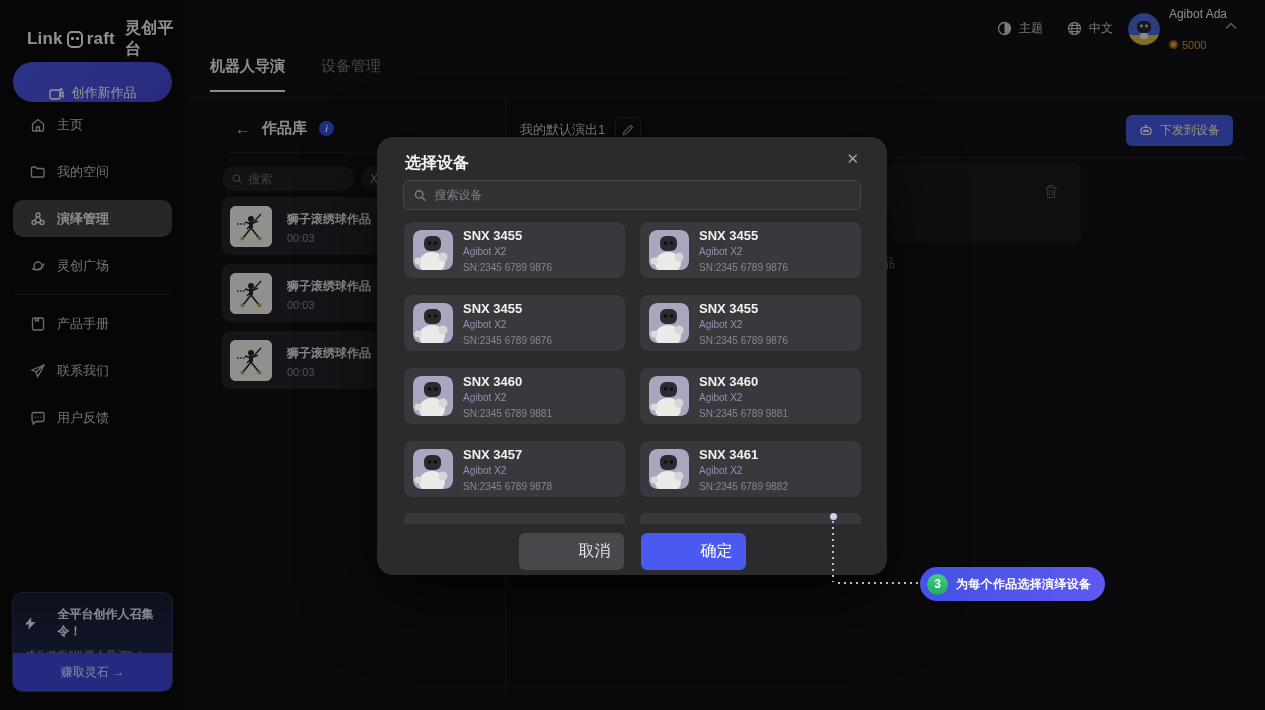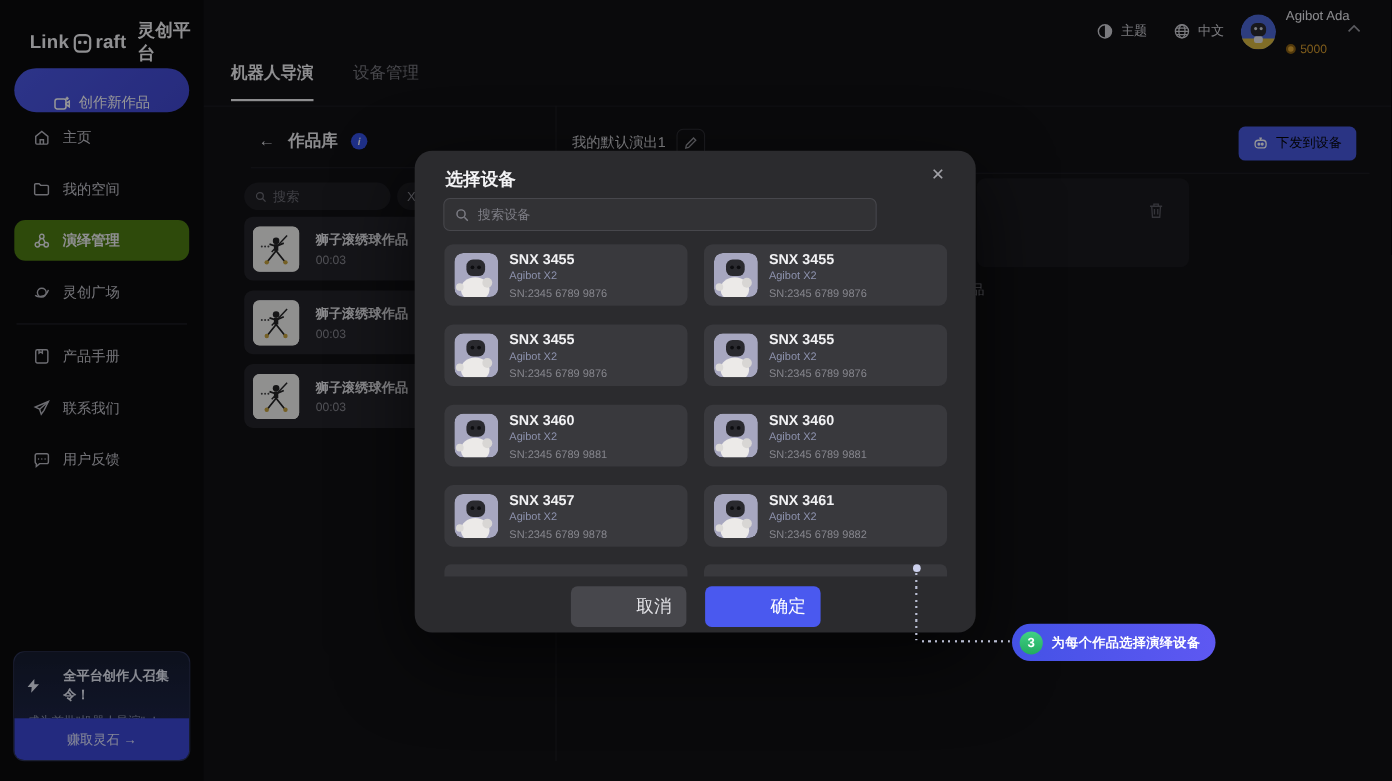--- a/index.html
+++ b/index.html
@@ -14,21 +14,21 @@
   .logo .cn { margin-left:6px; font-size:16px; }
   .logo-bot { width:17px; height:17px; border:2px solid #f5f5f7; border-radius:5px; position:relative; }
   .logo-bot::before, .logo-bot::after { content:""; position:absolute; top:4px; width:3px; height:3px; background:#f5f5f7; border-radius:1px; }
   .logo-bot::before { left:2px; } .logo-bot::after { right:2px; }
   .create-btn { position:absolute; left:13px; top:62px; width:159px; height:40px; border-radius:20px;
           background:linear-gradient(135deg,#4a57e6,#4047d2); display:flex; align-items:flex-end; justify-content:center;
           gap:8px; font-size:13px; color:#fff; cursor:pointer; }
   .nav { position:absolute; left:13px; top:106px; width:159px; }
   .nav-item { height:37px; display:flex; align-items:center; gap:11px; padding-left:17px; border-radius:10px;
           font-size:13px; color:#c2c2c8; cursor:pointer; }
-  .nav-item.active { background:#4d7c0f; color:#f2f2f4; font-weight:bold; }
+  .nav-item.active { background:#404040; color:#f2f2f4; font-weight:bold; }
   .nav-item .ic { width:16px; height:16px; display:inline-flex; }
   .nav-gap { height:10px; }
   .nav-divider { height:1px; background:#222226; margin:10px 2px; }
   .promo { position:absolute; left:12px; top:592px; width:161px; height:100px; border-radius:10px;
           border:1px solid #2b3254; background:linear-gradient(180deg,#131a2d 0%,#1a2140 60%); overflow:hidden; }
   .promo-title { display:flex; align-items:center; gap:22px; margin:13px 0 0 12px; font-size:12px; font-weight:bold; color:#e9edf8; }
   .promo-sub { margin:8px 0 0 12px; font-size:11px; color:#8d94aa; }
   .promo-cta { position:absolute; left:0; bottom:0; width:100%; height:38px; background:#3a46d6;
           display:flex; align-items:center; justify-content:center; font-size:12px; color:#e3e6ff; cursor:pointer; }
 
@@ -71,35 +71,35 @@
   .thumb { width:42px; height:41px; border-radius:6px; background:#f4f4f2; flex:0 0 auto; }
   .work-title { font-size:12px; font-weight:bold; color:#e8e8ec; white-space:nowrap; }
   .work-dur { font-size:11px; color:#8a8a92; margin-top:4px; }
 
   
   .stage-title-row { position:absolute; left:335px; top:117px; display:flex; align-items:center; gap:10px; }
   .stage-title { font-size:13px; color:#dcdce0; }
   .edit-btn { width:26px; height:26px; border-radius:6px; border:1px solid #2e2e33; display:flex; align-items:center;
           justify-content:center; color:#9c9ca3; font-size:12px; cursor:pointer; }
   .deploy-btn { position:absolute; right:32px; top:115px; height:31px; padding:0 13px; border-radius:6px; background:#4557de;
-          display:flex; align-items:center; gap:7px; font-size:12px; color:#000000; cursor:pointer; }
+          display:flex; align-items:center; gap:7px; font-size:12px; color:#fef9c3; cursor:pointer; }
   .stage-divider { position:absolute; left:320px; right:20px; top:157px; height:1px; background:#1d1d21; }
   .empty-card { position:absolute; left:703px; top:162px; width:193px; height:81px; border-radius:8px; background:#17171a; }
   .trash { position:absolute; right:23px; top:22px; color:#56565e; cursor:pointer; }
   .clipped-char { position:absolute; left:698px; top:255px; font-size:12px; color:#8a8a92; }
 
   
   .overlay { position:absolute; inset:0; background:rgba(4,4,7,.42); z-index:40; }
 
   
   .modal { position:absolute; left:377px; top:137px; width:510px; height:438px; border-radius:16px; background:#2b2b2e;
           box-shadow:0 24px 70px rgba(0,0,0,.65); z-index:50; }
   .modal-title { position:absolute; left:28px; top:16px; font-size:16px; font-weight:bold; color:#f3f3f5; }
   .modal-close { position:absolute; right:28px; top:13px; font-size:15px; color:#a2a2a8; cursor:pointer; }
-  .modal-search { position:absolute; left:26px; top:43px; width:394px; height:26px; border-radius:6px; background:#323235;
+  .modal-search { position:absolute; left:26px; top:43px; width:458px; height:26px; border-radius:6px; background:#323235;
           border:1px solid #47474c; display:flex; align-items:center; gap:8px; padding:14px 10px; color:#7e7e86; }
   .modal-search input::placeholder { color:#7e7e86; }
   .dev-card { position:absolute; width:221px; height:56px; border-radius:8px; background:#39393d;
           display:flex; align-items:center; cursor:pointer; }
   .dev-avatar { width:40px; height:40px; border-radius:8px; overflow:hidden; margin:0 10px 0 9px; flex:0 0 auto; }
   .dev-name { font-size:13px; font-weight:bold; color:#f1f1f3; }
   .dev-model { font-size:10px; color:#8d92ad; margin-top:3px; }
   .dev-sn { font-size:10px; color:#86868d; margin-top:5px; }
   .stub { position:absolute; width:221px; height:11px; border-radius:6px 6px 0 0; background:#39393d; top:376px; }
   .btn { position:absolute; top:396px; width:105px; height:37px; border-radius:6px; font-size:16px;

